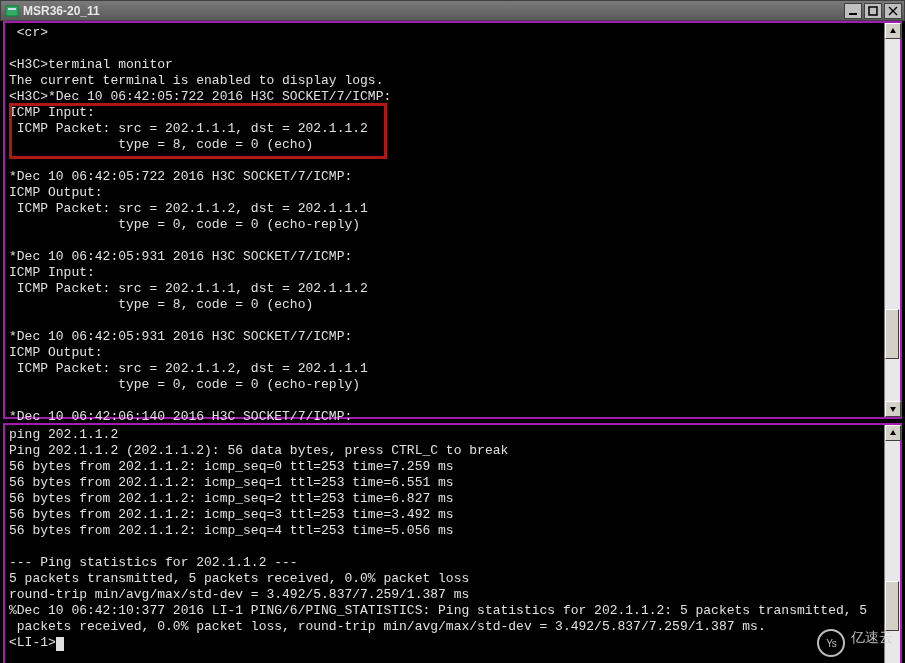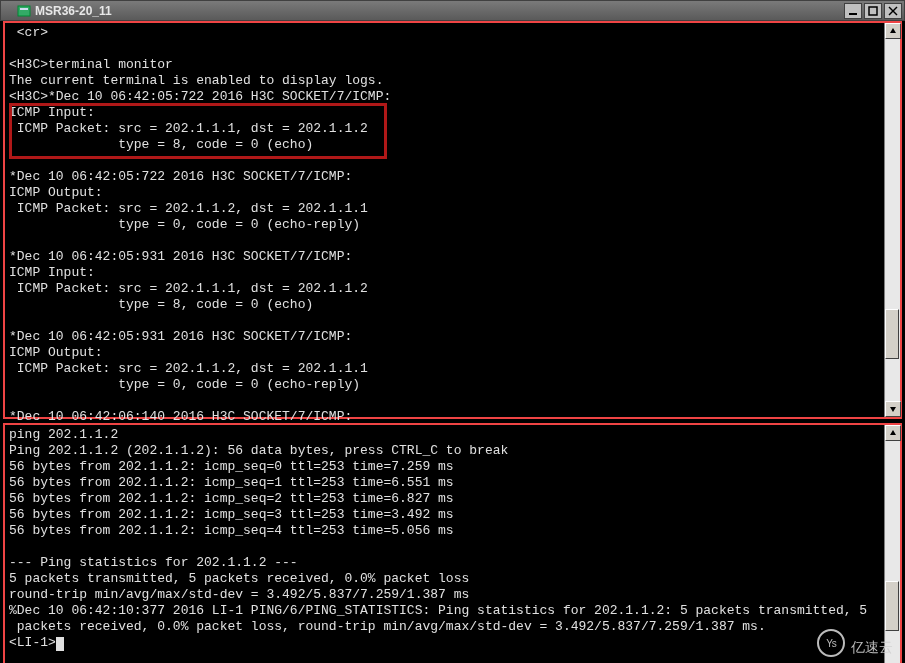--- a/index.html
+++ b/index.html
@@ -1,42 +1,42 @@
 <!DOCTYPE html>
 <html><head>
 <meta charset="utf-8">
 <style>
 * { margin: 0; padding: 0; box-sizing: border-box; }
 html, body { width: 905px; height: 663px; overflow: hidden; font-family: "Courier New", monospace; font-size: 13px; background: #000; }
 
-.titlebar { height: 21px; background: linear-gradient(#7a7a7a,#5a5a5a); display: flex; align-items: center; padding: 0 2px 0 16px; border: 1px solid #404040; }
+.titlebar { height: 21px; background: linear-gradient(#7a7a7a,#5a5a5a); display: flex; align-items: center; padding: 0 2px 0 4px; border: 1px solid #404040; }
 .titlebar .icon { width: 14px; height: 14px; margin-right: 4px; display:inline-flex; align-items:center; justify-content:center; }
 .titlebar .title-text { color: #e8e8e8; font-family: Tahoma, sans-serif; font-size: 12px; font-weight: bold; flex: 1; }
 .winbtns { display: flex; gap: 2px; }
 .winbtn { width: 18px; height: 16px; background: #c0c0c0; border: 1px solid #404040; display:flex; align-items:center; justify-content:center; font-family: Tahoma, sans-serif; font-size: 10px; color:#000; cursor:pointer; }
 .winbtn svg { width:10px; height:10px; }
 
 .stage { position: relative; width: 905px; height: 642px; background:#000; }
 
-.pane { position:absolute; left:3px; right:3px; background:#000; border:2px solid #ef4444; }
+.pane { position:absolute; left:3px; right:3px; background:#000; border:2px solid #a21caf; }
 .pane-top { top:0; height:398px; }
 .pane-bot { top:402px; height:282px; }
 
 .scrollbar { position:absolute; top:0; right:0; width:16px; height:100%; background:#d4d0c8; border-left:1px solid #808080; display:flex; flex-direction:column; }
 .sb-btn { width:16px; height:16px; background:#d4d0c8; border:1px solid #fff; border-right-color:#404040; border-bottom-color:#404040; display:flex; align-items:center; justify-content:center; }
 .sb-track { flex:1; background:#e8e8e8; position:relative; }
 .sb-thumb { position:absolute; left:0; width:14px; background:#d4d0c8; border:1px solid #fff; border-right-color:#404040; border-bottom-color:#404040; }
 
 .term { position:absolute; top:2px; left:4px; right:18px; bottom:2px; color:#e0e0e0; line-height:16px; white-space:pre; font-family:"Courier New",monospace; font-size:13px; }
 
 .hl-box { position:absolute; border:3px solid #b01818; pointer-events:none; }
 
 .cursor { display:inline-block; width:8px; height:14px; background:#e0e0e0; vertical-align:bottom; }
 
-.watermark { position:absolute; right:12px; bottom:6px; color:#d0d0d0; font-family:"Microsoft YaHei", sans-serif; font-size:14px; display:flex; align-items:flex-end; gap:6px; opacity:0.9; pointer-events:none; }
+.watermark { position:absolute; right:12px; bottom:6px; color:#d0d0d0; font-family:"Microsoft YaHei", sans-serif; font-size:14px; display:flex; align-items:flex-start; gap:6px; opacity:0.9; pointer-events:none; }
 .watermark .wm-circ { width:28px; height:28px; border:2px solid #d0d0d0; border-radius:50%; display:flex; align-items:center; justify-content:center; font-size:10px; letter-spacing:-1px; }
 </style>
 </head>
 <body>
 
 <div class="titlebar">
   <span class="icon">
     <svg viewBox="0 0 14 14">
         <rect x="1" y="2" width="12" height="10" fill="#3a6" stroke="#083" stroke-width="1"></rect>
         <rect x="3" y="4" width="8" height="2" fill="#cde"></rect>

